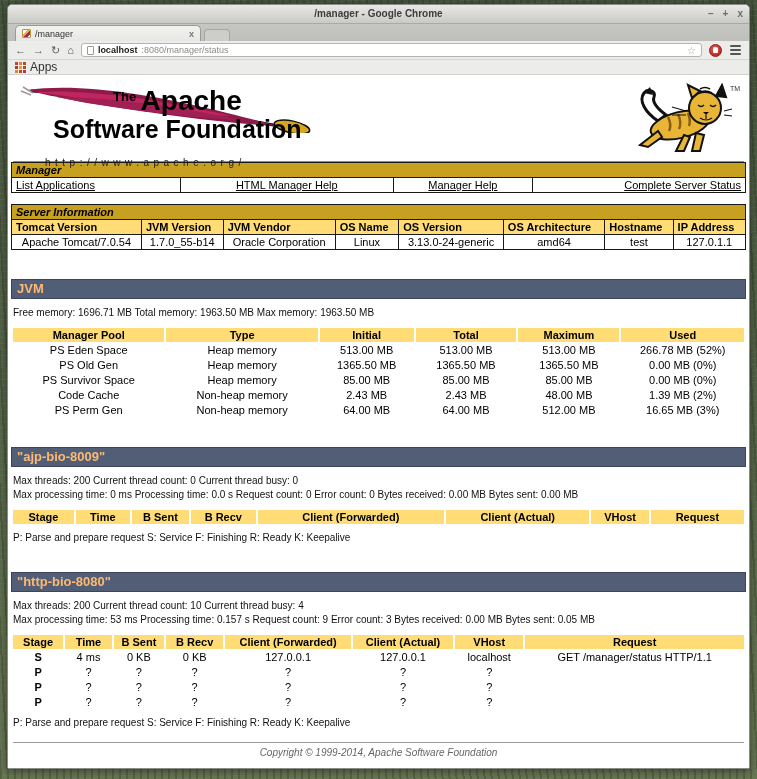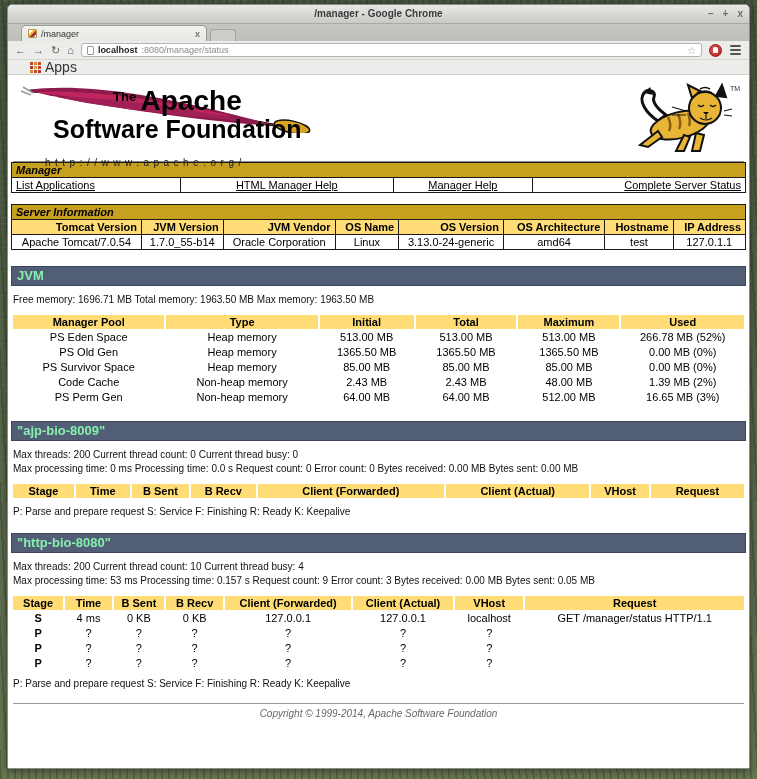--- a/index.html
+++ b/index.html
@@ -17,21 +17,21 @@
 
   
   .titlebar { height:19px; flex:0 0 19px; background:linear-gradient(#e8e8e6,#c9c9c5);
     border-bottom:1px solid #a9a9a5; position:relative; text-align:center;
     font-size:10px; font-weight:bold; color:#3c3c3c; line-height:18px; border-radius:5px 5px 0 0; }
   .wcontrols { position:absolute; right:6px; top:0; display:flex; gap:9px; font-weight:bold; color:#6d6d6a; font-size:10px;}
   .wcontrols span { cursor:default; line-height:18px; }
 
   
   .tabstrip { height:17px; flex:0 0 17px; background:linear-gradient(#c6c6c2,#bebeba);
-    display:flex; align-items:flex-end; padding-left:13px; }
+    display:flex; align-items:flex-end; padding-left:7px; }
   .tab { width:186px; height:16px; background:linear-gradient(#f2f2f0,#e7e7e4);
     border:1px solid #9a9a96; border-bottom:none; border-radius:5px 5px 0 0;
     display:flex; align-items:center; gap:4px; padding:0 6px; font-size:9px; color:#333; }
   .tab-label { overflow:hidden; white-space:nowrap; flex:1; }
   .tab-close { color:#777; font-size:9px; font-weight:bold; }
   .favicon { width:9px; height:9px; flex:0 0 9px; border:1px solid #b59a3a; border-radius:1px;
     background:linear-gradient(135deg,#fff 30%, #e9b33c 30% 55%, #a52a4e 55% 80%, #fff 80%); }
   .tab-stub { width:26px; height:12px; margin-left:3px; background:#cdcdc9;
     border:1px solid #a5a5a1; border-bottom:none; border-radius:4px 4px 0 0; }
 
@@ -46,21 +46,21 @@
   .url-rest { color:#8b8b88; }
   .star { margin-left:auto; color:#9a9a96; font-size:10px; }
   .ext { width:13px; height:13px; border-radius:50%; background:radial-gradient(circle at 35% 30%, #e0524a, #b02320);
     border:1px solid #8d1b18; display:flex; align-items:center; justify-content:center; }
   .ext .hand { width:5px; height:6px; background:#fff; border-radius:2px 2px 1px 1px; }
   .menu { display:flex; flex-direction:column; gap:2px; padding:2px 1px; }
   .menu i { display:block; width:11px; height:2px; background:#55554f; border-radius:1px; }
 
   
   .appsbar { height:15px; flex:0 0 15px; background:#ececea; border-bottom:1px solid #cfcfcb;
-    display:flex; align-items:center; gap:4px; padding-left:22px; font-size:14px; color:#333; }
+    display:flex; align-items:center; gap:4px; padding-left:7px; font-size:12px; color:#333; }
   .appsgrid { display:grid; grid-template-columns:repeat(3,3px); grid-template-rows:repeat(3,3px); gap:1px; }
   .appsgrid b { background:#c8452c; }
   .appsgrid b:nth-child(2){background:#d98a27;} .appsgrid b:nth-child(4){background:#b03a3a;}
   .appsgrid b:nth-child(5){background:#e0a23a;} .appsgrid b:nth-child(7){background:#d98a27;}
   .appsgrid b:nth-child(9){background:#b03a3a;}
 
   
   .content { flex:1; background:#fff; padding:8px 3px 0; overflow:hidden; color:#000; }
   .logo-row { display:flex; justify-content:space-between; padding:0 6px; height:76px; }
   .asf-logo { position:relative; width:345px; height:76px; }
@@ -72,27 +72,27 @@
   .l3 { position:absolute; left:28px; top:74px; font-size:10px; letter-spacing:4.5px; color:#1c1c1c; white-space:nowrap; }
   .cat-logo { position:relative; width:112px; height:76px; }
   .cat-logo .tm { position:absolute; right:0; top:2px; font-size:7px; color:#333; }
   hr.top { border:none; border-top:1px solid #8a8a8a; margin:2px 2px 0; }
   h1.title { text-align:center; font-size:15px; font-weight:bold; margin:12px 0 14px; }
 
   table { border-spacing:0; width:100%; font-size:11px; }
   .bordered { border-collapse:collapse; margin-bottom:11px; }
   .bordered td, .bordered th { border:1px solid #1a1a1a; padding:1px 4px; height:14px; }
   .ttl { background:var(--gold); font-weight:bold; font-style:italic; text-align:left; font-size:11px; }
-  .bordered th.colhead { background:var(--lty); text-align:right; font-weight:bold; }
+  .bordered th.colhead { background:var(--lty); text-align:left; font-weight:bold; }
   .bordered td.val { text-align:center; background:#fff; }
   .mgr a { color:#000; }
   .mgr td.c { text-align:center; } .mgr td.r { text-align:right; }
 
-  .dark-bar { background:var(--slate); border:1px solid #3d4558; color:#86efac; font-weight:bold;
-    font-size:13px; padding:1px 5px 2px; margin-top:16px; }
+  .dark-bar { background:var(--slate); border:1px solid #3d4558; color:#fdba74; font-weight:bold;
+    font-size:13px; padding:1px 5px 2px; margin-top:29px; }
   .stats { font-size:10px; color:#111; margin:7px 2px 6px; line-height:1.45; }
   .statustbl { border-collapse:separate; border-spacing:2px 1px; margin:2px 0 0; }
   .statustbl th { background:var(--lty); font-weight:bold; text-align:center; padding:1px 2px; height:14px; }
   .statustbl td { text-align:center; padding:1px 2px; height:14px; }
   .statustbl td.stage { font-weight:bold; }
   .legend { font-size:10px; color:#111; margin:7px 2px 2px; }
   hr.bottom { border:none; border-top:1px solid #9a9a9a; margin:14px 2px 4px; }
   .footer { text-align:center; font-size:10px; font-style:italic; color:#666; }
 </style>
 </head>

